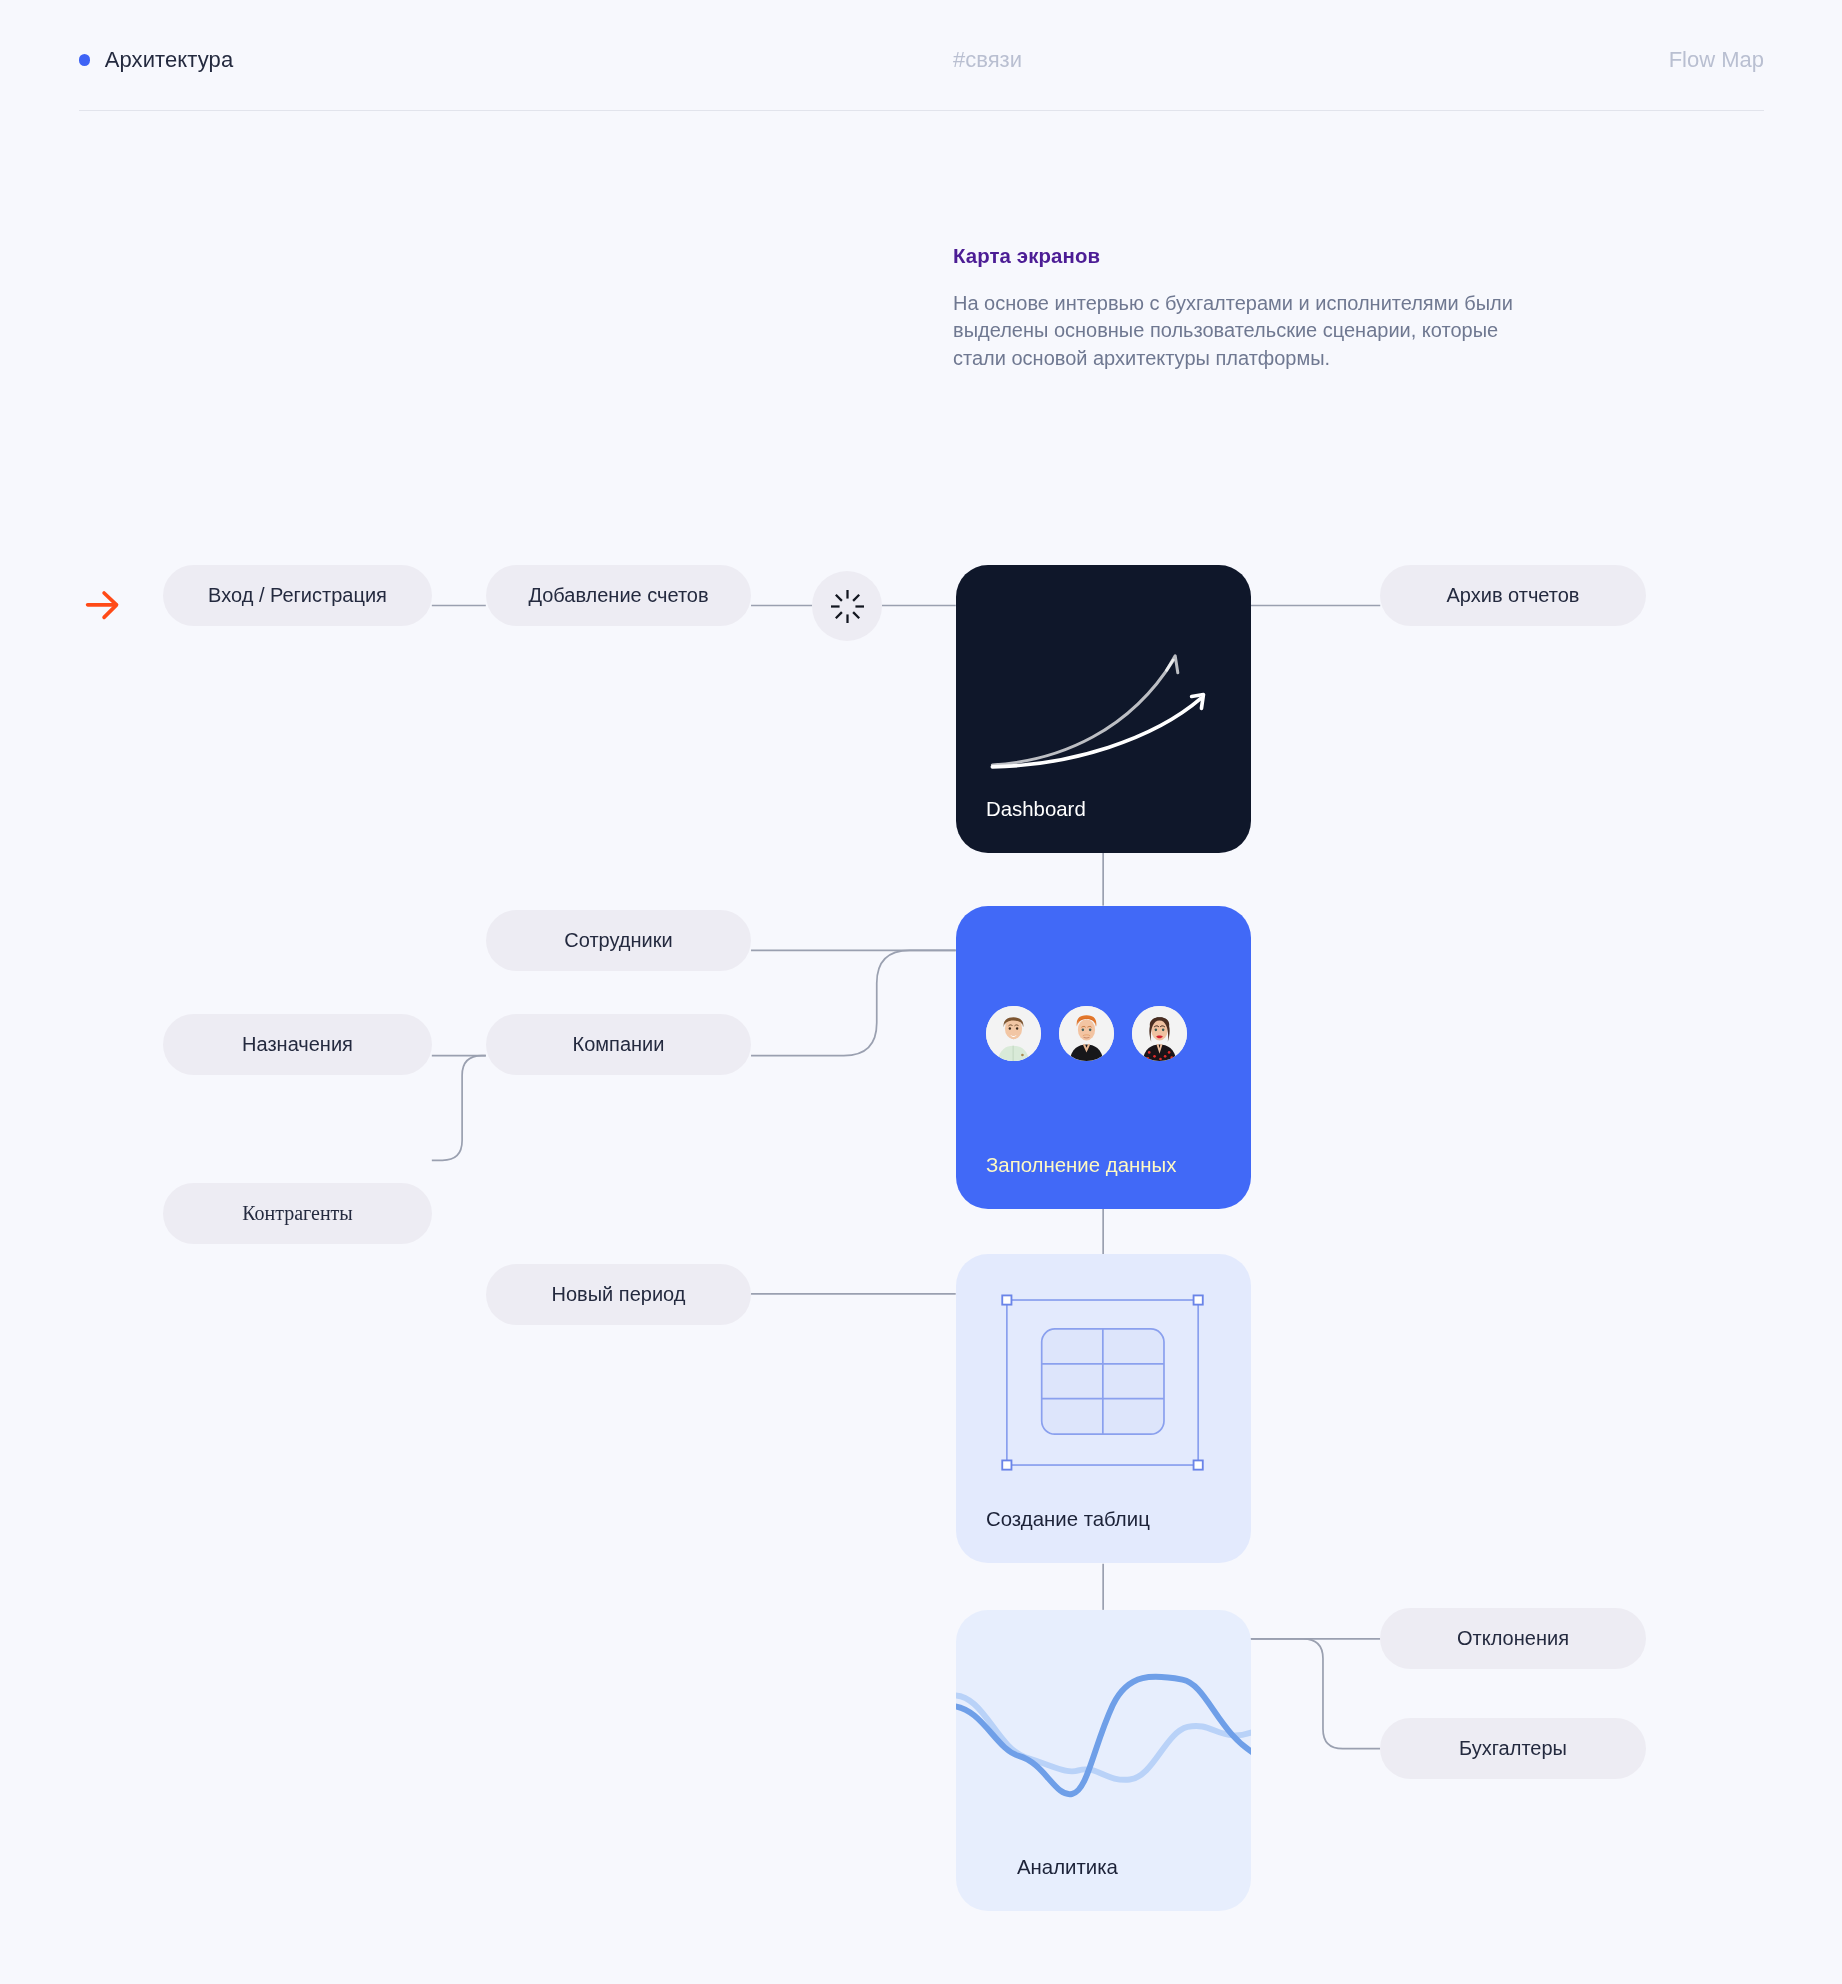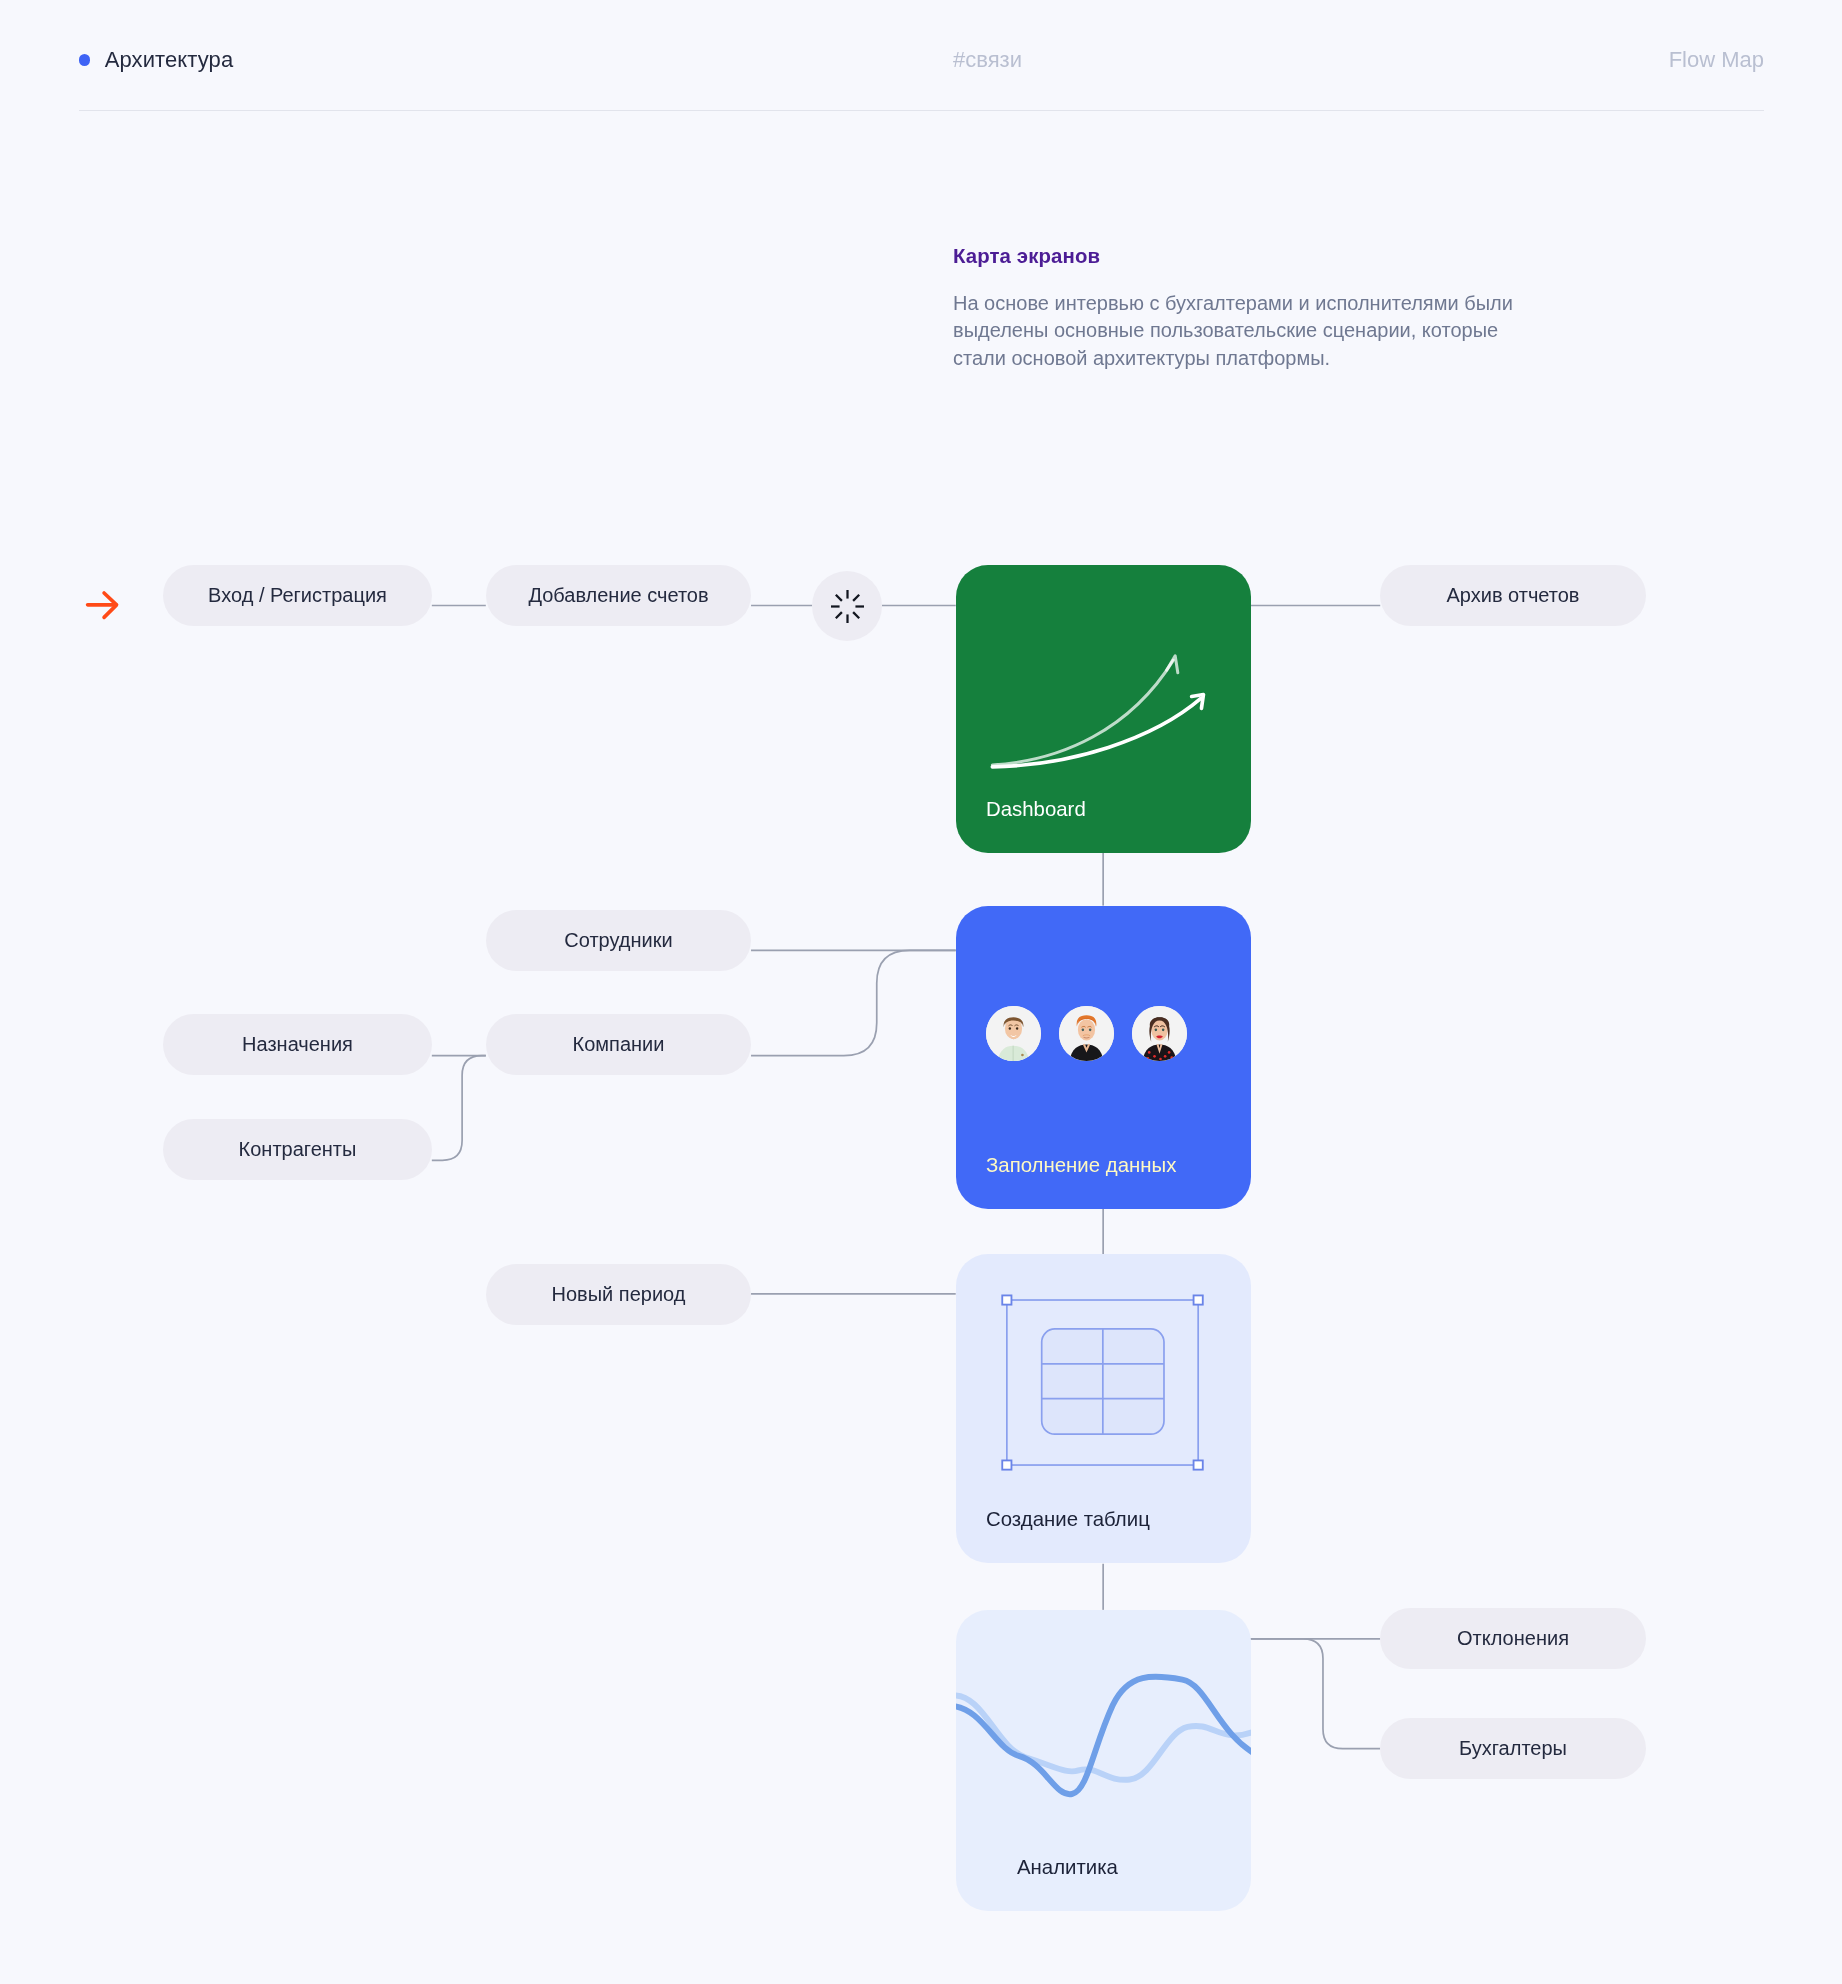--- a/index.html
+++ b/index.html
@@ -55,21 +55,21 @@
     border-radius:32px;
     overflow:hidden;
   }
   .card-label {
     position:absolute;
     left:30px;
     font-size:20.4px;
     white-space:nowrap;
   }
 
-  .card-dashboard { background:#15803d; }
+  .card-dashboard { background:#0f172a; }
   .card-dashboard .card-label { color:#ffffff; }
 
   .card-fill { background:#4169f7; }
   .card-fill .card-label { color:#fef9c3; }
 
   .card-tables { background:#e3eafd; }
   .card-tables .card-label { color:#1c2238; }
 
   .card-analytics { background:#e7eefd; }
   .card-analytics .card-label { color:#1c2238;margin-left:31px; }
@@ -171,21 +171,21 @@
   </div>
 
   <div class="pill" style="left:163px;  top:1014px; width:269px;">
     <span>Назначения</span>
   </div>
 
   <div class="pill" style="left:486px;  top:1014px; width:265px;">
     <span>Компании</span>
   </div>
 
-  <div class="pill" style="left:163px;  top:1119px; width:269px;">
+  <div class="pill" style="left:163px;  top:1183px; width:269px;font-family:Liberation Serif, serif;">
     <span>Контрагенты</span>
   </div>
 
   <div class="pill" style="left:486px;  top:1264px; width:265px;">
     <span>Новый период</span>
   </div>
 
   <div class="pill" style="left:1380px; top:1608px; width:266px;">
     <span>Отклонения</span>
   </div>

